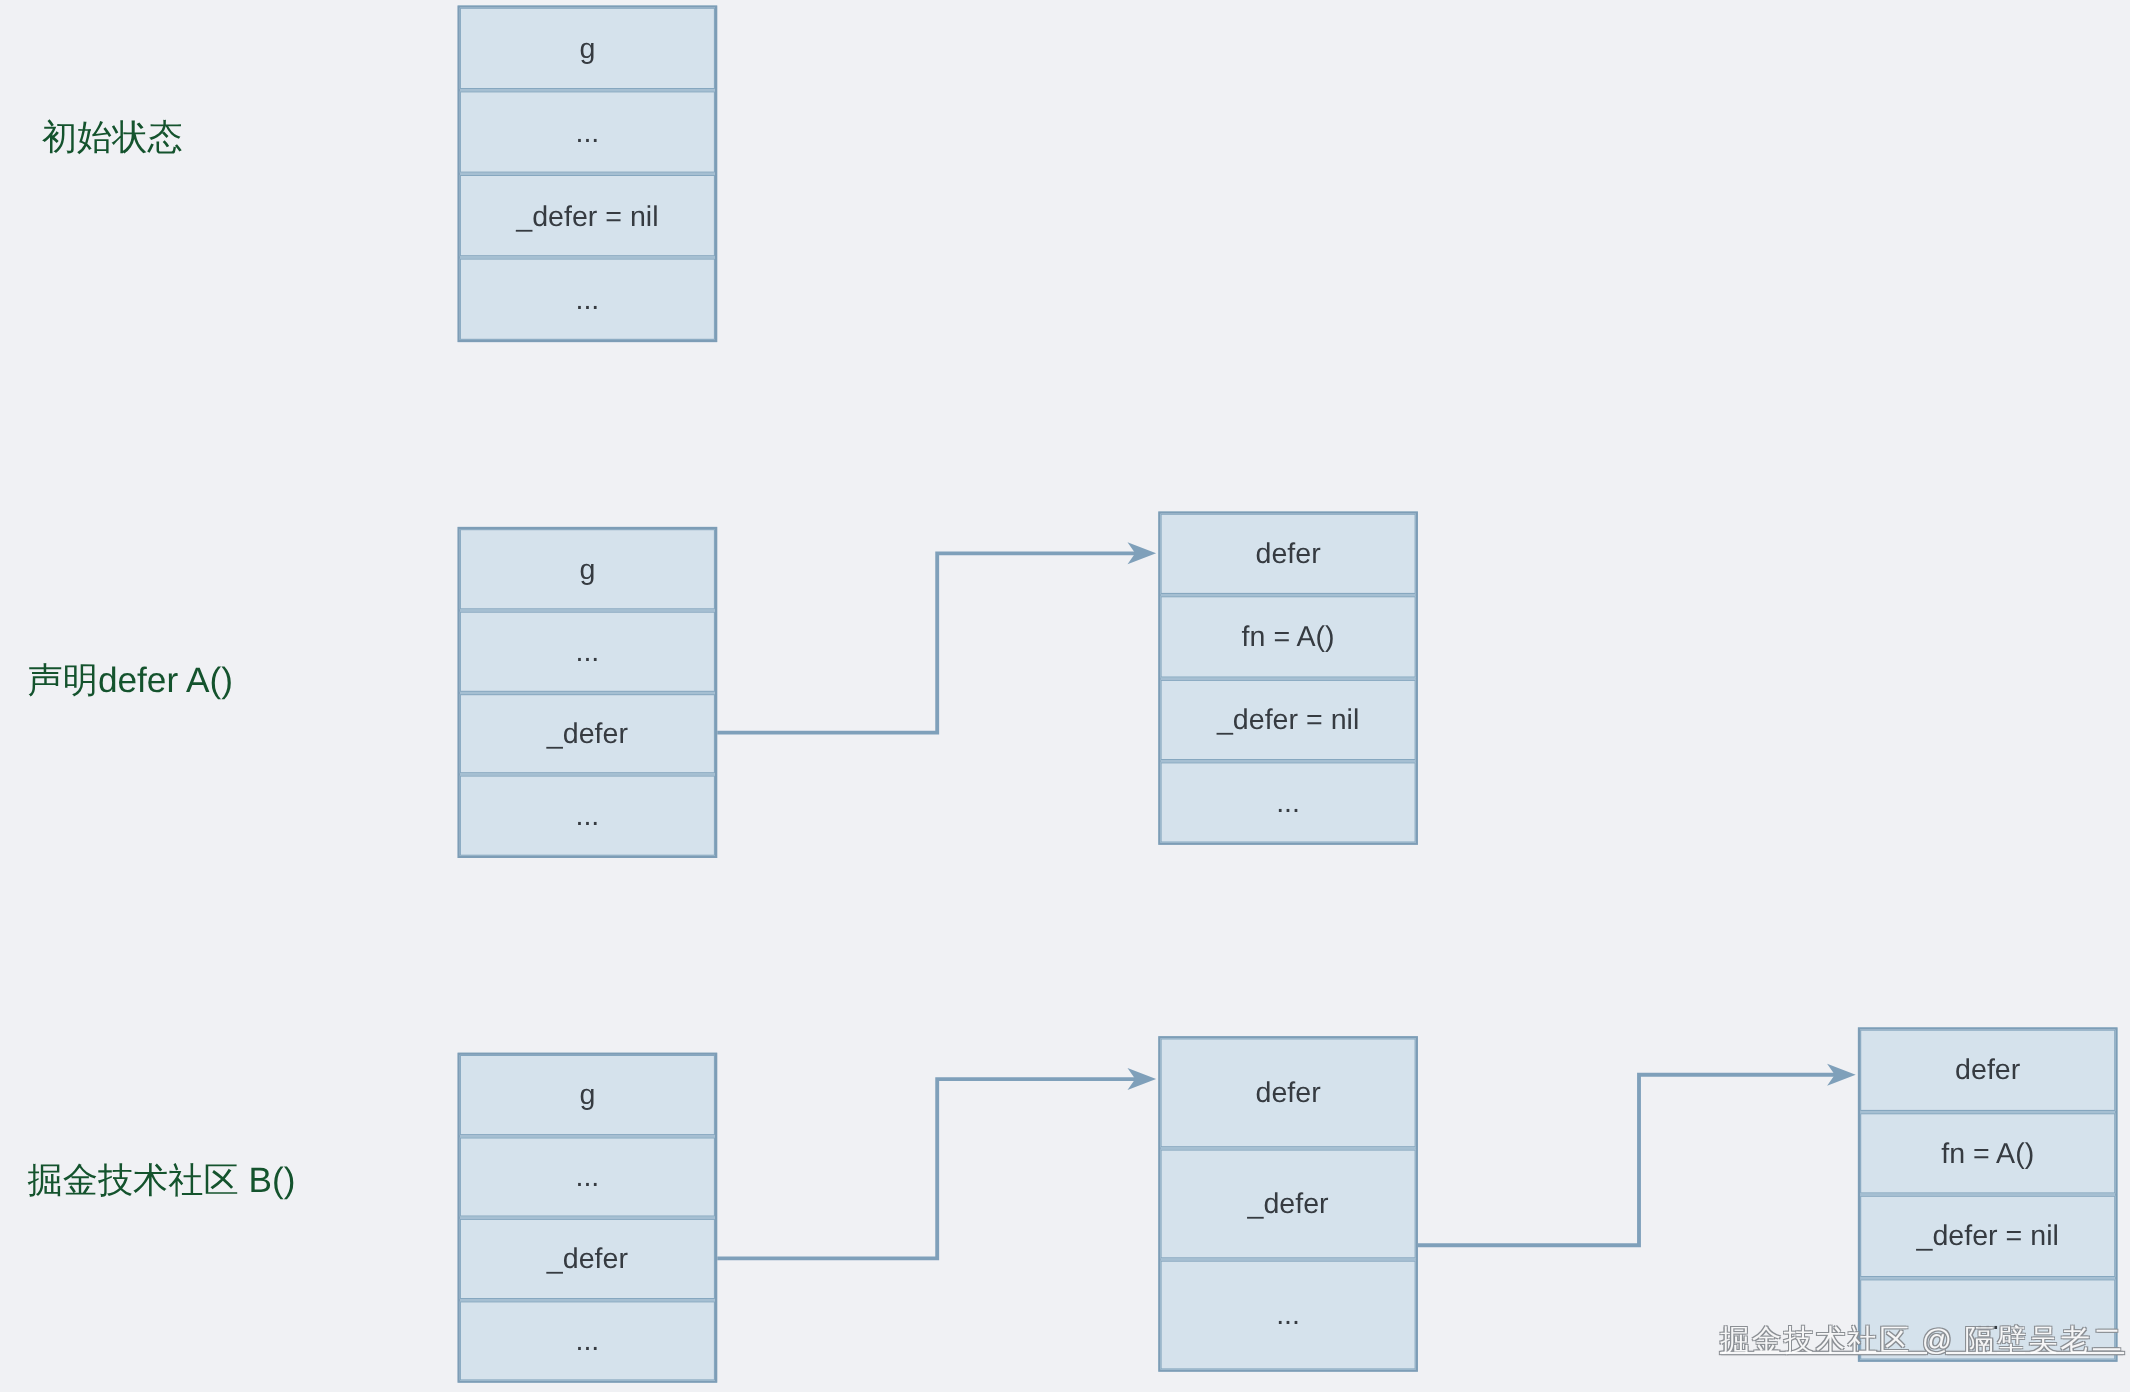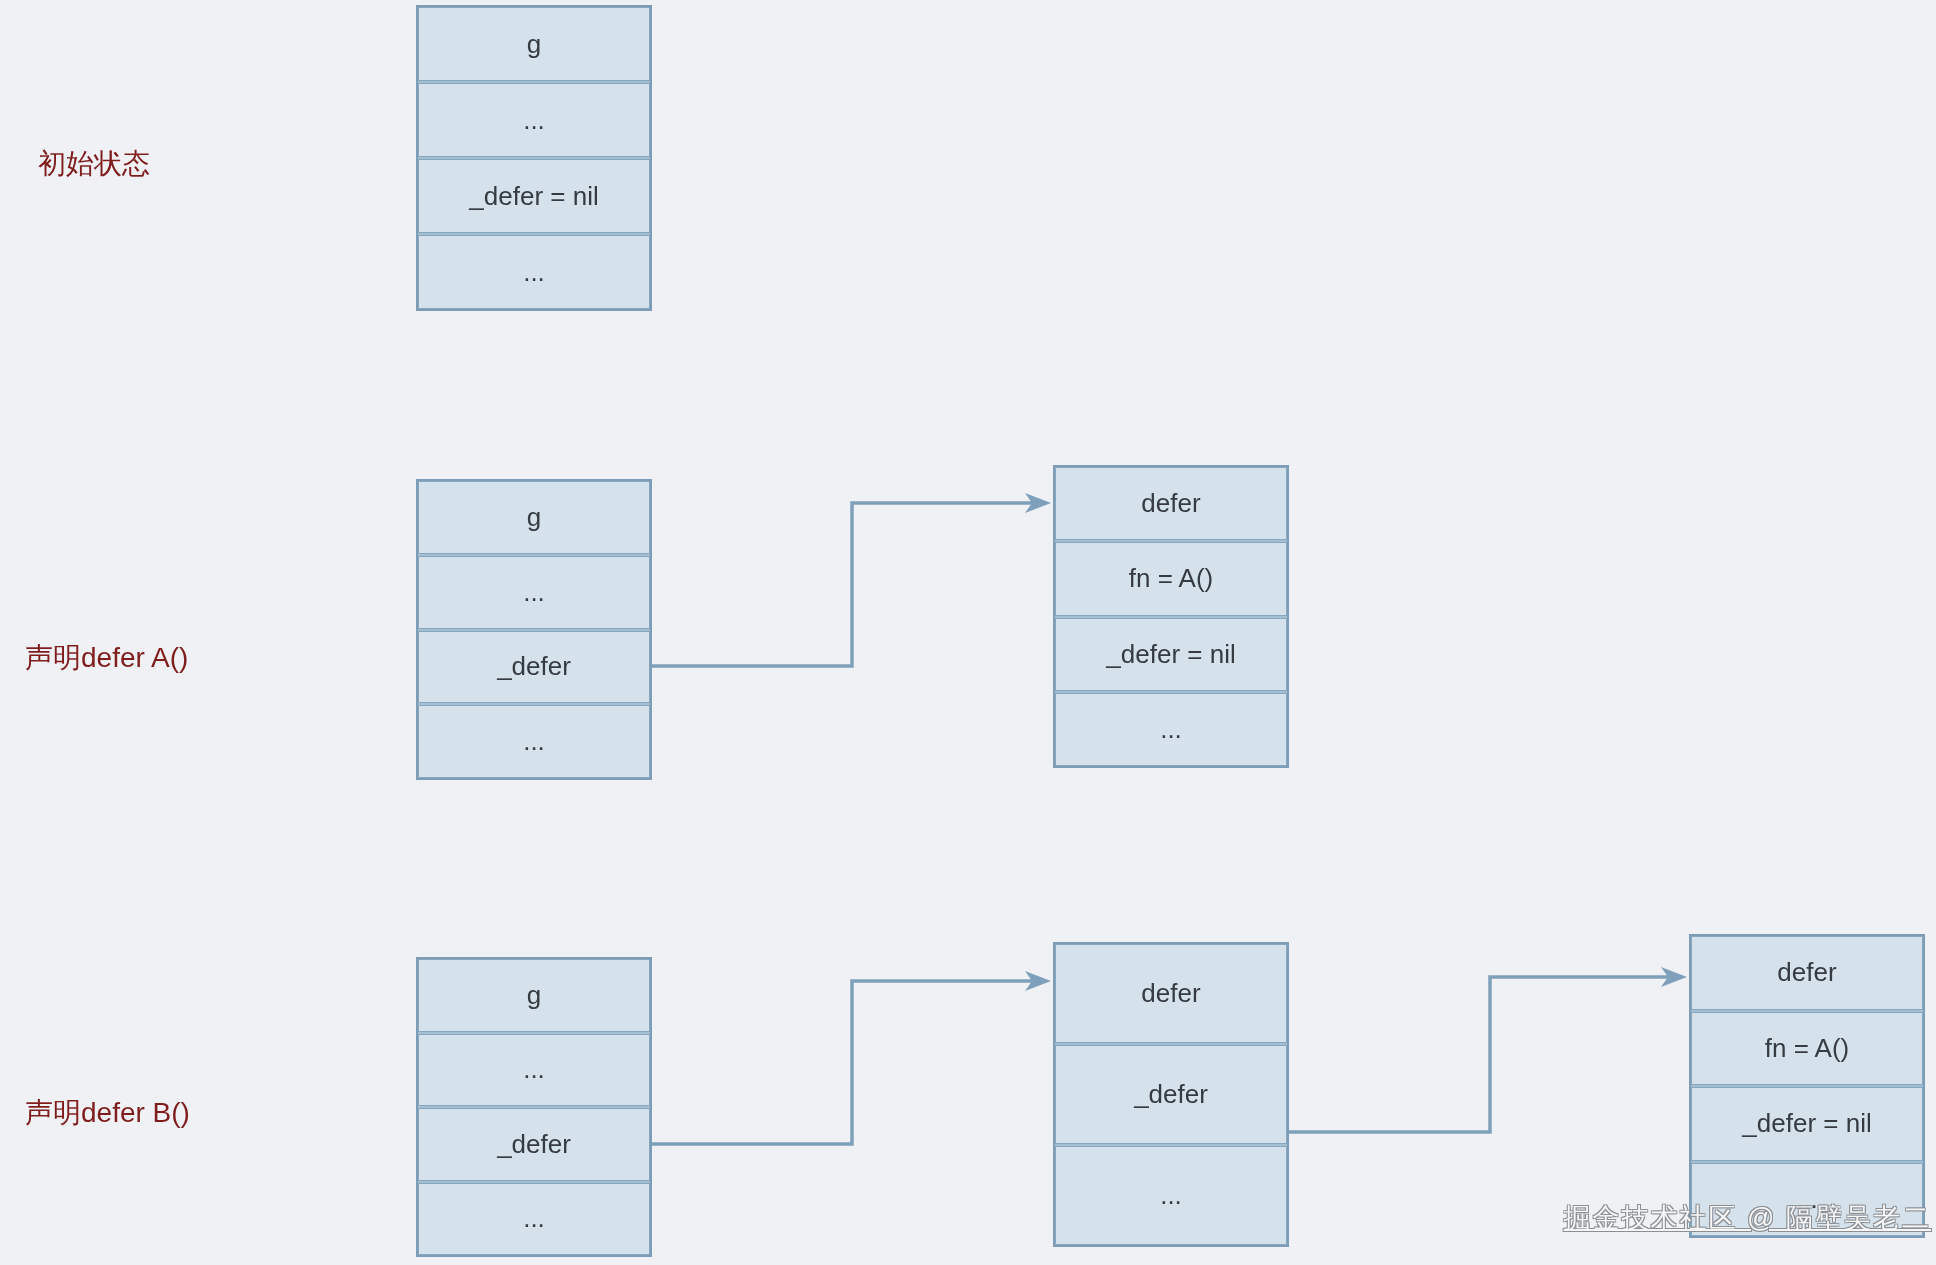--- a/index.html
+++ b/index.html
@@ -16,25 +16,24 @@
     overflow: hidden;
   }
   #arrows {
     position: absolute;
     left: 0;
     top: 0;
     pointer-events: none;
   }
   .row-label {
     position: absolute;
-    font-size: 28px;
+    font-size: 32px;
     line-height: 34px;
-    color: #7f1d1d;
+    color: #14532d;
     white-space: nowrap;
-    margin-top: 40px;
   }
   .mem-box {
     position: absolute;
     width: 236px;
     box-sizing: border-box;
     display: flex;
     flex-direction: column;
     gap: 2px;
     border: 2px solid #7d9db6;
     background: #a5bfd2;
@@ -105,21 +104,21 @@
     <div class="cell">...</div>
   </div>
 
   <div class="mem-box" style="left:1053px; top:465px; height:303px;">
     <div class="cell">defer</div>
     <div class="cell">fn = A()</div>
     <div class="cell">_defer = nil</div>
     <div class="cell">...</div>
   </div>
 
-  <div class="row-label" style="left:25px; top:1056px;">声明defer B()</div>
+  <div class="row-label" style="left:25px; top:1056px;">掘金技术社区 B()</div>
 
   <div class="mem-box" style="left:416px; top:957px; height:300px;">
     <div class="cell">g</div>
     <div class="cell">...</div>
     <div class="cell">_defer</div>
     <div class="cell">...</div>
   </div>
 
   <div class="mem-box" style="left:1053px; top:942px; height:305px;">
     <div class="cell">defer</div>

